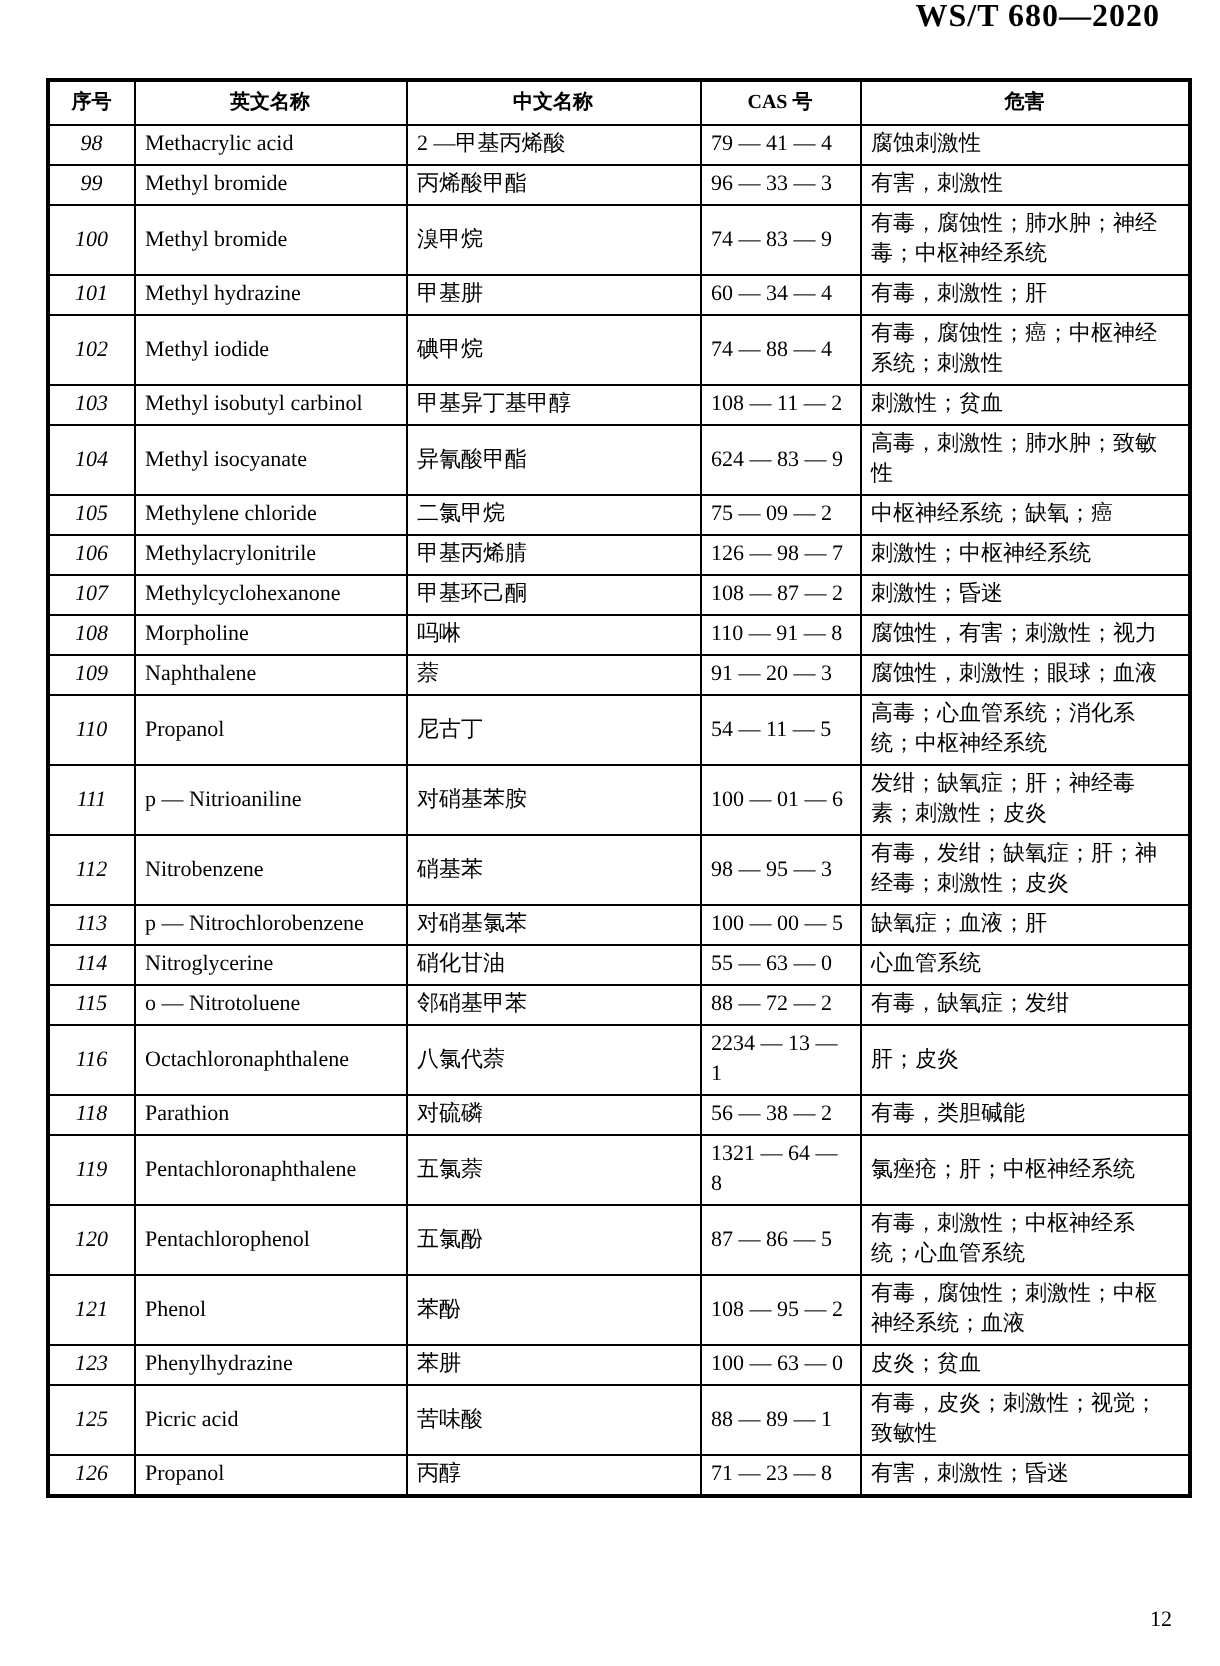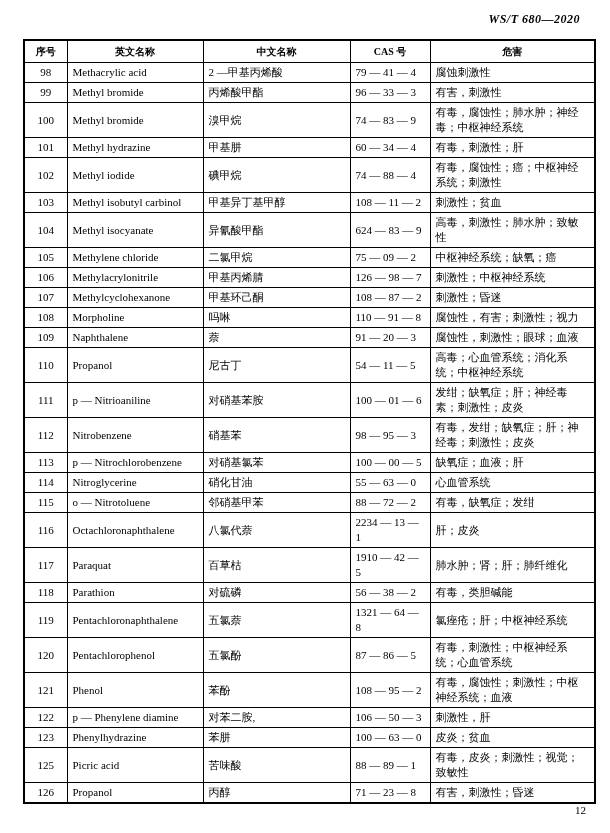--- a/index.html
+++ b/index.html
@@ -2,22 +2,22 @@
 <html><head>
 <meta charset="utf-8">
 <style>
   html,body{margin:0;padding:0;}
   body{
     width:610px;height:833px;position:relative;background:#ffffff;
     font-family:"Liberation Serif","DejaVu Serif",serif;
     color:#000;
   }
   .doc-code{
-    position:absolute;top:12px;right:30px;
-    font-size:12px;font-weight:bold;letter-spacing:0.5px;font-style:italic;
+    position:absolute;top:0;right:30px;
+    font-size:16px;font-weight:bold;letter-spacing:0.5px;
   }
   table.chem{
     position:absolute;left:23px;top:39px;width:571px;
     border-collapse:collapse;table-layout:fixed;
     border:2px solid #000;
     font-size:11px;
   }
   .chem th,.chem td{
     border:1px solid #000;
     line-height:15px;
@@ -27,21 +27,21 @@
   .chem th{
     font-weight:bold;text-align:center;padding:3px 2px;
     font-size:10px;
   }
   .chem td{padding:2px 5px;}
   col.w-no{width:43px;}
   col.w-en{width:136px;}
   col.w-zh{width:147px;}
   col.w-cas{width:80px;}
   col.w-hz{width:165px;}
-  td.c-no{text-align:center;padding:2px 0;}
+  td.c-no{text-align:center;padding:2px 0;font-style:italic;}
   td.c-en,td.c-zh,td.c-cas,td.c-hz{text-align:left;}
   .page-number{
     position:absolute;right:24px;top:804px;
     font-size:11px;
   }
 </style>
 </head>
 <body>
 
 <div class="doc-code">WS/T 680—2020</div>
@@ -191,27 +191,20 @@
     <td class="c-hz">有毒，缺氧症；发绀</td>
   </tr>
       <tr>
     <td class="c-no">116</td>
     <td class="c-en">Octachloronaphthalene</td>
     <td class="c-zh">八氯代萘</td>
     <td class="c-cas">2234 — 13 — 1</td>
     <td class="c-hz">肝；皮炎</td>
   </tr>
       <tr>
-    <td class="c-no">117</td>
-    <td class="c-en">Paraquat</td>
-    <td class="c-zh">百草枯</td>
-    <td class="c-cas">1910 — 42 — 5</td>
-    <td class="c-hz">肺水肿；肾；肝；肺纤维化</td>
-  </tr>
-      <tr>
     <td class="c-no">118</td>
     <td class="c-en">Parathion</td>
     <td class="c-zh">对硫磷</td>
     <td class="c-cas">56 — 38 — 2</td>
     <td class="c-hz">有毒，类胆碱能</td>
   </tr>
       <tr>
     <td class="c-no">119</td>
     <td class="c-en">Pentachloronaphthalene</td>
     <td class="c-zh">五氯萘</td>
@@ -226,27 +219,20 @@
     <td class="c-hz">有毒，刺激性；中枢神经系统；心血管系统</td>
   </tr>
       <tr>
     <td class="c-no">121</td>
     <td class="c-en">Phenol</td>
     <td class="c-zh">苯酚</td>
     <td class="c-cas">108 — 95 — 2</td>
     <td class="c-hz">有毒，腐蚀性；刺激性；中枢神经系统；血液</td>
   </tr>
       <tr>
-    <td class="c-no">122</td>
-    <td class="c-en">p — Phenylene diamine</td>
-    <td class="c-zh">对苯二胺,</td>
-    <td class="c-cas">106 — 50 — 3</td>
-    <td class="c-hz">刺激性，肝</td>
-  </tr>
-      <tr>
     <td class="c-no">123</td>
     <td class="c-en">Phenylhydrazine</td>
     <td class="c-zh">苯肼</td>
     <td class="c-cas">100 — 63 — 0</td>
     <td class="c-hz">皮炎；贫血</td>
   </tr>
       <tr>
     <td class="c-no">125</td>
     <td class="c-en">Picric acid</td>
     <td class="c-zh">苦味酸</td>

